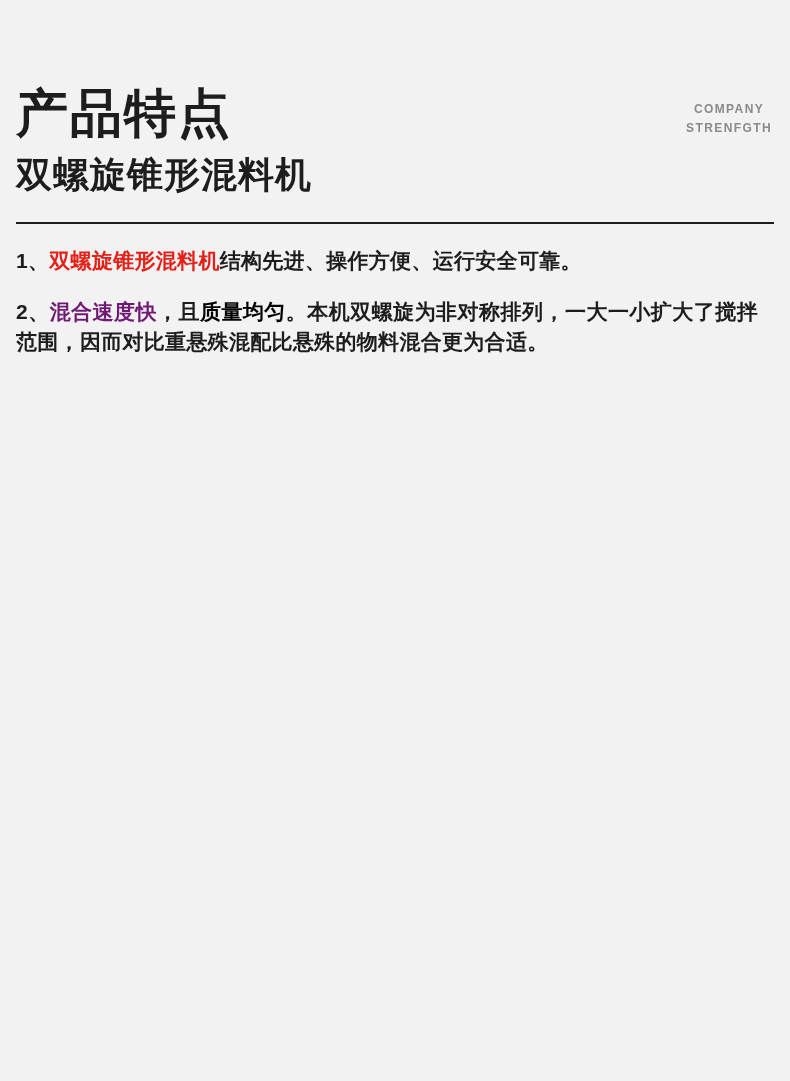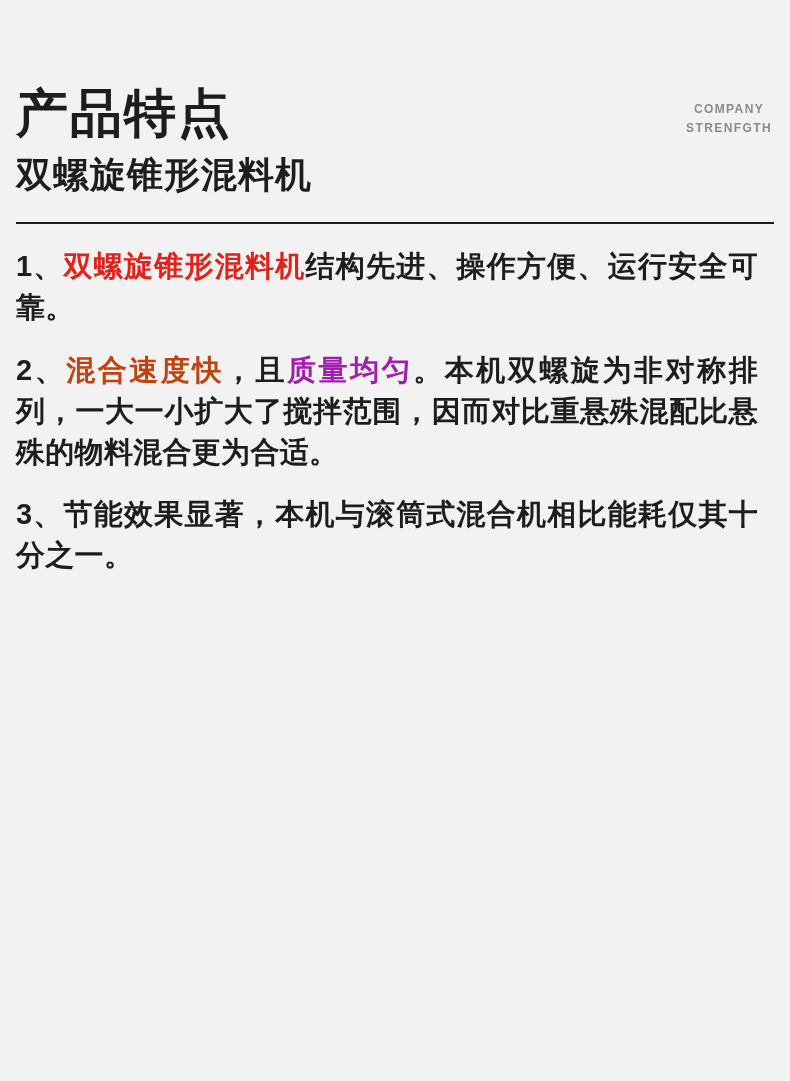--- a/index.html
+++ b/index.html
@@ -55,21 +55,21 @@
   .divider {
     margin-top: 28px;
     border: 0;
     border-top: 2px solid #1d1d1d;
     width: 100%;
   }
   .content {
     margin-top: 22px;
   }
   .item {
-    font-size: 29px;
+    font-size: 21px;
     font-weight: bold;
     line-height: 1.42;
     letter-spacing: 0.3px;
     margin: 0 16px 21px 0;
     color: #1d1d1d;
     text-align: justify;
   }
   .hl {
     color: #e32119;
   }
@@ -85,17 +85,16 @@
     <div class="corner-mark">
       <div>COMPANY</div>
       <div>STRENFGTH</div>
     </div>
   </div>
 
   <hr class="divider">
 
   <div class="content">
       <p class="item"><span>1、</span><span class="hl" style="color: rgb(227, 33, 25);">双螺旋锥形混料机</span><span>结构先进、操作方便、运行安全可靠。</span></p>
-      <p class="item"><span>2、</span><span class="hl" style="color: #c2410c;">混合速度快</span><span>，且</span><span class="hl" style="color: #a21caf;">质量均匀</span><span>。本机双螺旋为非对称排列，一大一小扩大了搅拌范围，因而对比重悬殊混配比悬殊的物料混合更为合适。</span></p>
-      <p class="item"><span>3、</span><span>节能效果显著，本机与滚筒式混合机相比能耗仅其十分之一。</span></p>
+      <p class="item"><span>2、</span><span class="hl" style="color: #701a75;">混合速度快</span><span>，且</span><span class="hl" style="color: #000000;">质量均匀</span><span>。本机双螺旋为非对称排列，一大一小扩大了搅拌范围，因而对比重悬殊混配比悬殊的物料混合更为合适。</span></p>
     </div>
 
 </div>
 
 </body></html>

